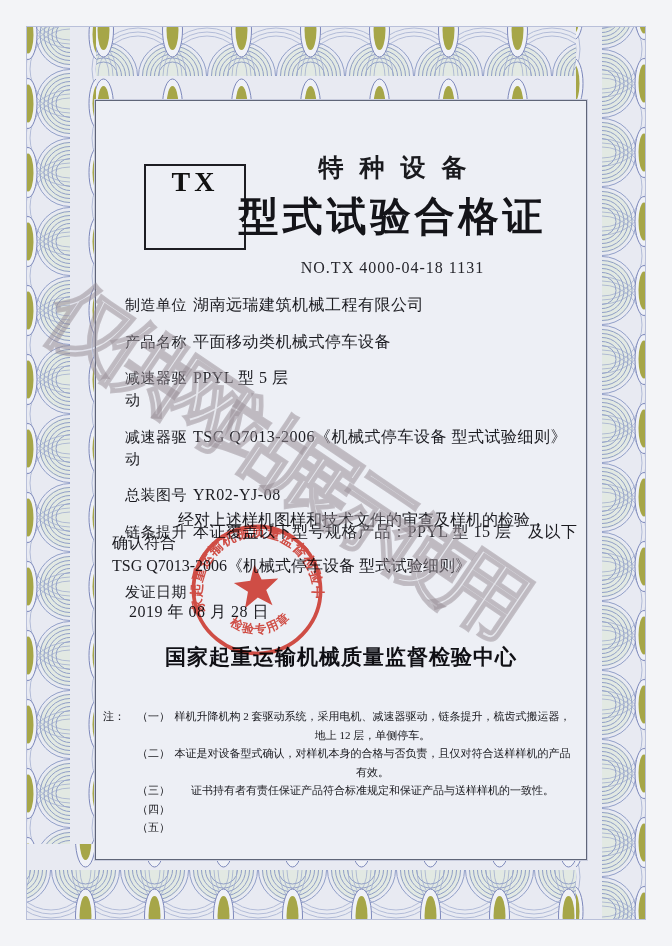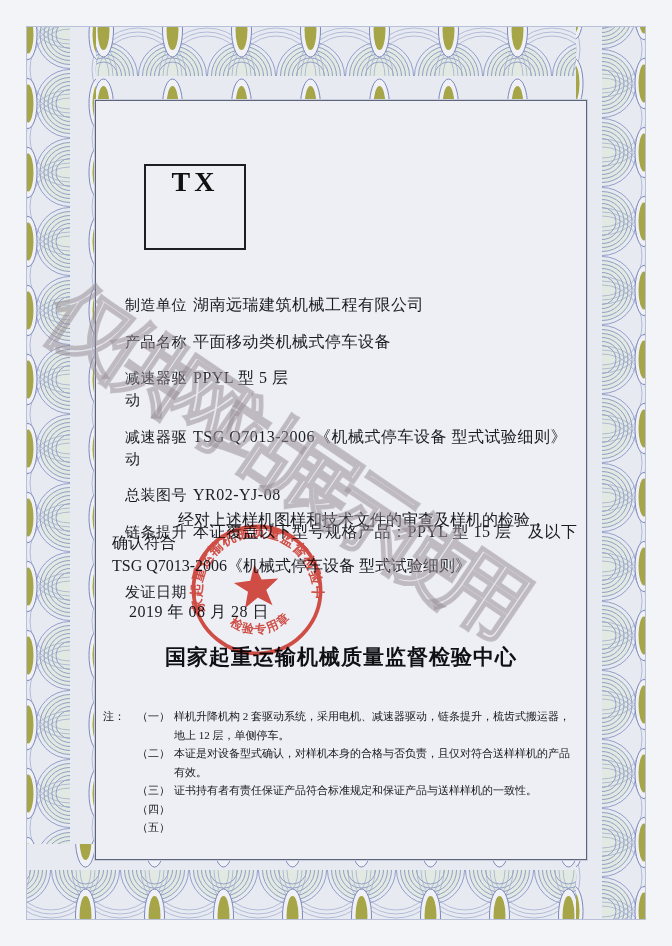--- a/index.html
+++ b/index.html
@@ -42,21 +42,21 @@
   .issue .field-label{width:64px;}
   .issue .field-value{margin-left:4px;}
   .agency{
     position:absolute;left:0;right:0;top:542px;text-align:center;
     font-size:21px;font-weight:bold;letter-spacing:1px;color:#101015;
   }
   .notes{position:absolute;left:7px;top:606px;width:468px;font-size:11px;line-height:18.5px;color:#17171c;}
   .note-row{display:flex;}
   .note-head{width:34px;flex:none;}
   .note-num{width:37px;flex:none;}
-  .note-text{flex:1;}
+  .note-text{flex:1;text-align:center;}
   
   .seal{
     position:absolute;left:92px;top:420px;width:138px;height:138px;
     transform:rotate(-6deg);
     z-index:6;opacity:.92;mix-blend-mode:multiply;
   }
   
   .watermark{
     position:absolute;left:88px;top:258px;z-index:5;
     font-family:"Liberation Sans","DejaVu Sans",sans-serif;
@@ -133,20 +133,25 @@
   </svg>
 
   <div class="watermark">仅供网站展示使用</div>
 
   <div class="inner">
 
     <div class="tx-box">
       <span>TX</span>
     </div>
 
+    <div class="title-block">
+      <div class="subtitle">特种设备</div>
+      <div class="main-title">型式试验合格证</div>
+      <div class="cert-no">NO.TX 4000-04-18 1131</div>
+    </div>
 
     <div class="fields">
       <div class="field-row">
         <span class="field-label">制造单位</span>
         <span class="field-value">湖南远瑞建筑机械工程有限公司</span>
       </div>
       <div class="field-row">
         <span class="field-label">产品名称</span>
         <span class="field-value">平面移动类机械式停车设备</span>
       </div>

